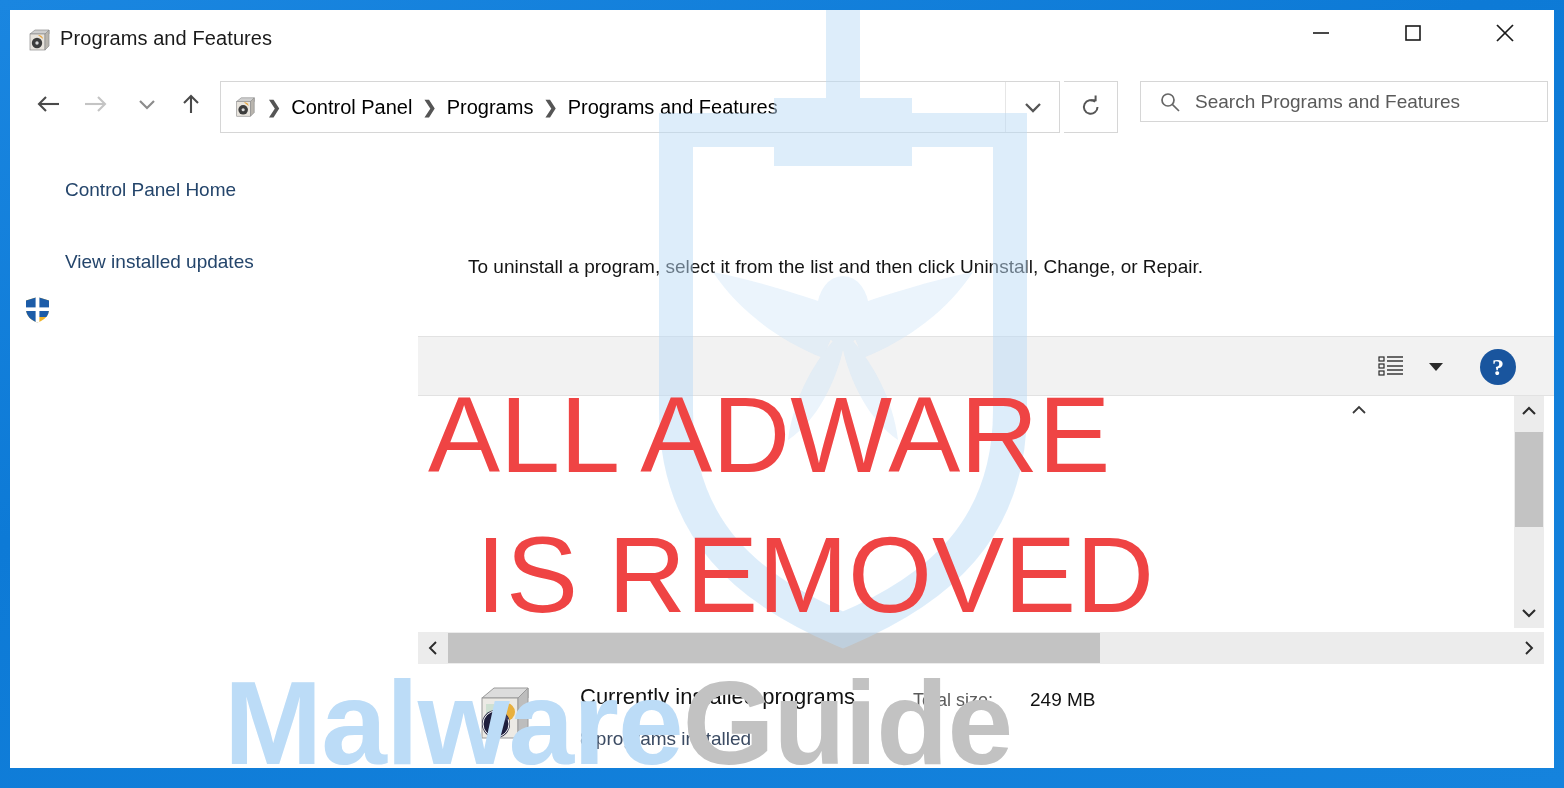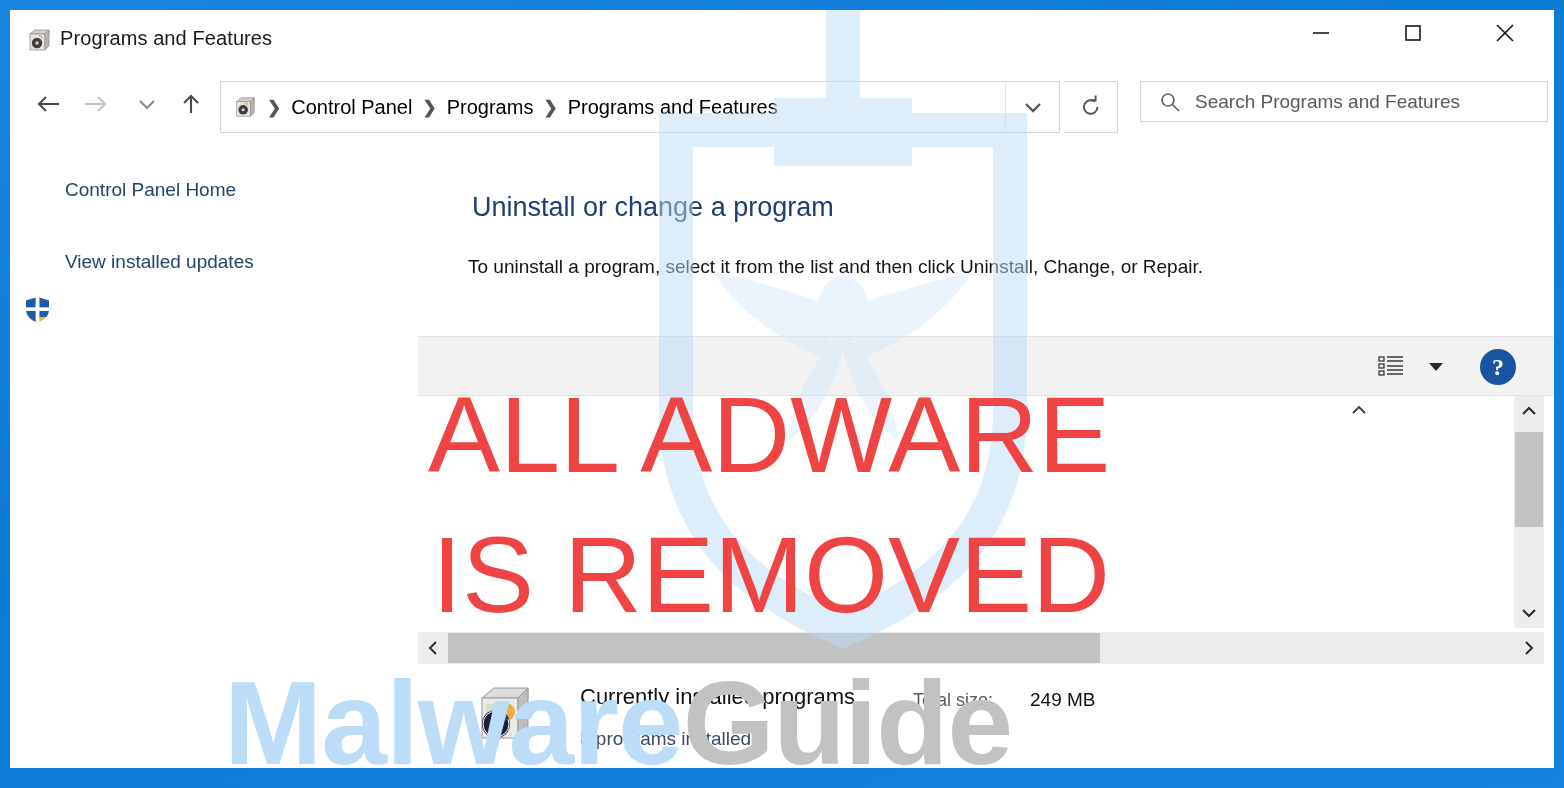--- a/index.html
+++ b/index.html
@@ -280,21 +280,21 @@
   }
   #overlay .ov-line {
     color: #ef4444;
     font-size: 108px;
     font-weight: normal;
     letter-spacing: 0px;
     line-height: 140px;
     white-space: nowrap;
     font-family: "Liberation Sans", sans-serif;
   }
-  #ov2 { padding-left: 4px; }
+  #ov2 { padding-left: 4px; margin-left: 44px; }
 </style>
 </head>
 <body>
 
 <div id="screen">
  <div id="window">
 
   <div id="titlebar">
     <span id="title-icon">
       <svg viewBox="0 0 26 26" width="26" height="26">
@@ -402,21 +402,20 @@
         <path d="M13.5 1 L25 4.5 V13 C25 20 19.6 24.7 13.5 26.5 C7.4 24.7 2 20 2 13 V4.5 Z" fill="#f0b429"></path>
         <path d="M13.5 1 L2 4.5 V13 C2 20 7.4 24.7 13.5 26.5 Z" fill="#1c5ca8"></path>
         <path d="M13.5 1 L25 4.5 V13 C25 16.2 24 18.9 22.4 21 L13.5 21 Z" fill="#1c5ca8"></path>
         <rect x="11.6" y="1" width="3.8" height="25.5" fill="#ffffff"></rect>
         <rect x="2" y="11.4" width="23" height="3.6" fill="#ffffff"></rect>
       </svg>
     </span>
   </div>
 
   <div id="main">
-    <div id="page-title">Uninstall or change a program</div>
     <div id="page-sub">To uninstall a program, select it from the list and then click Uninstall, Change, or Repair.</div>
 
     <div id="toolbar">
       <span id="view-icon">
         <svg width="30" height="30" viewBox="0 0 30 30">
           <rect x="3" y="5" width="5" height="4" fill="none" stroke="#2b2b2b" stroke-width="1.2"></rect>
           <rect x="3" y="12" width="5" height="4" fill="none" stroke="#2b2b2b" stroke-width="1.2"></rect>
           <rect x="3" y="19" width="5" height="4" fill="none" stroke="#2b2b2b" stroke-width="1.2"></rect>
           <line x1="11" y1="5" x2="27" y2="5" stroke="#2b2b2b" stroke-width="1.4"></line>
           <line x1="11" y1="9" x2="27" y2="9" stroke="#2b2b2b" stroke-width="1.4"></line>

